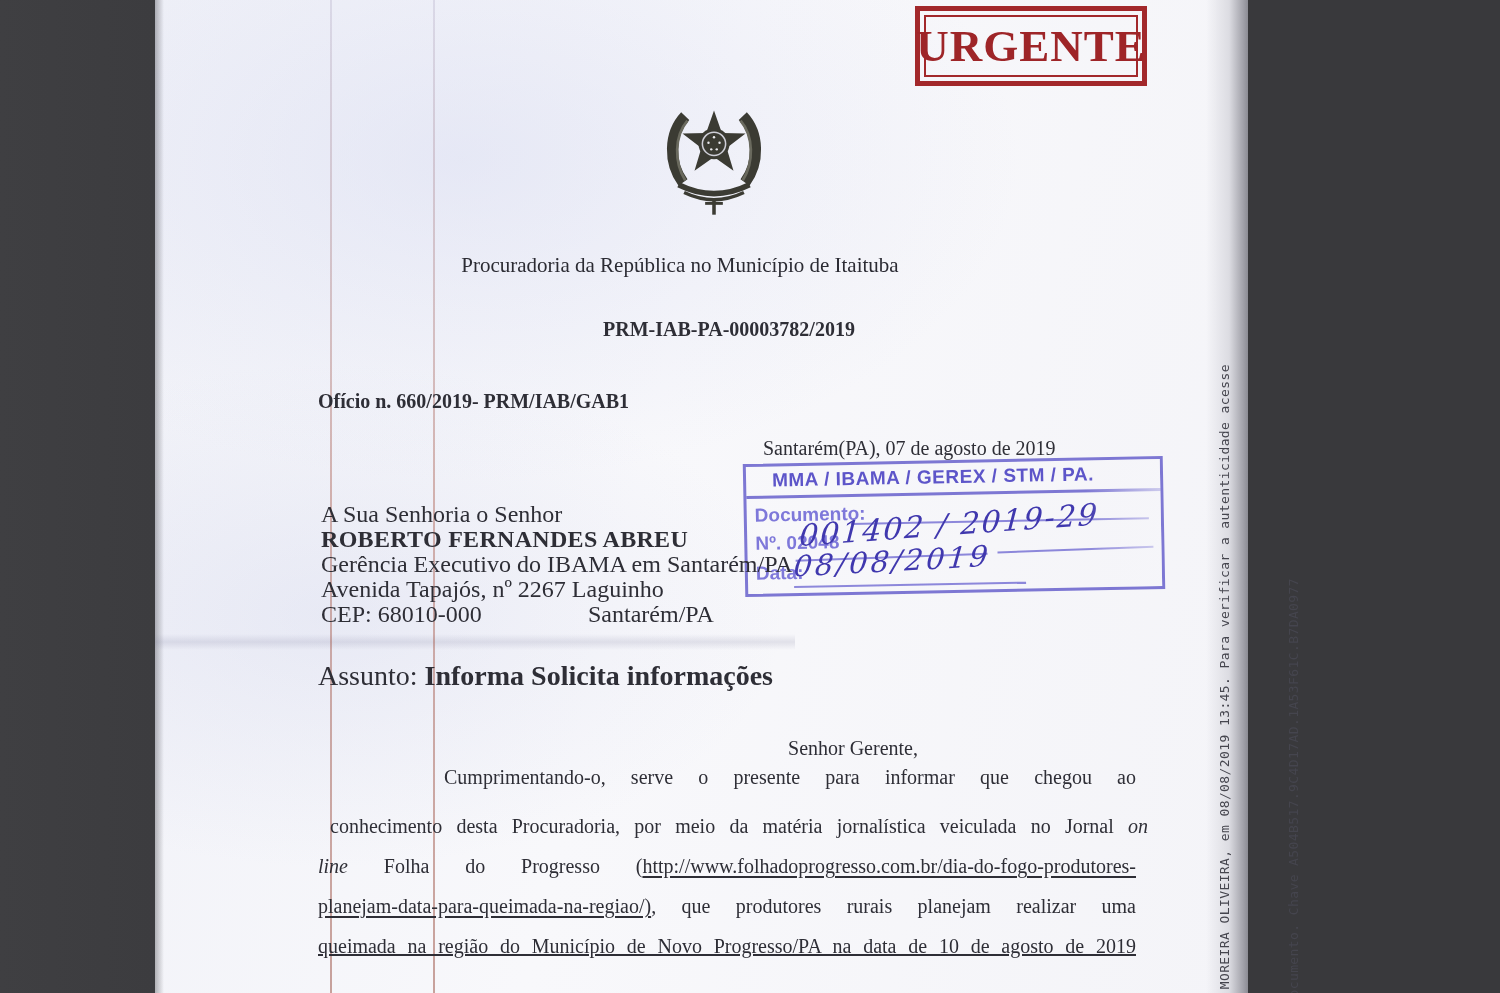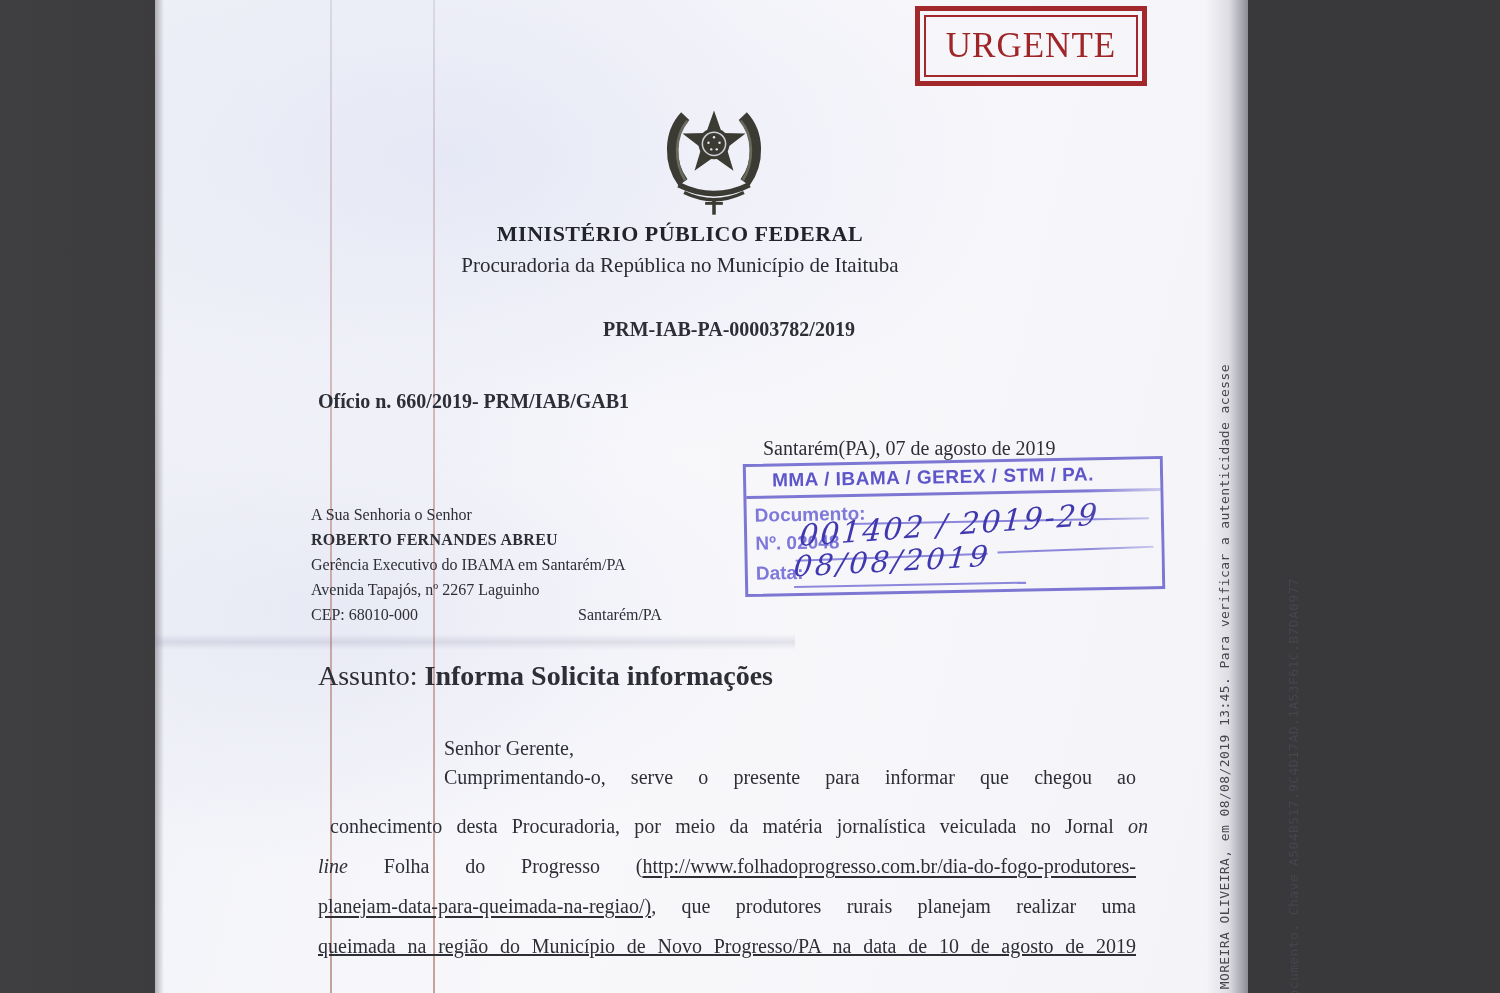--- a/index.html
+++ b/index.html
@@ -30,21 +30,21 @@
     background:linear-gradient(to bottom,transparent,rgba(135,135,165,0.20),transparent);}
   .fold{position:absolute;top:0;width:2px;height:993px;
     background:linear-gradient(to bottom,rgba(150,140,175,0.22),rgba(168,88,72,0.42) 50%,rgba(152,76,62,0.5));}
   #fold-a{left:175px;} #fold-b{left:278px;}
 
   
   .urgente{position:absolute;left:760px;top:6px;width:232px;height:80px;
     border:5px solid #a2282b;box-sizing:border-box;}
   .urgente-inner{position:absolute;left:4px;top:4px;right:4px;bottom:4px;
     border:2px solid #a2282b;display:flex;align-items:center;justify-content:center;}
-  .urgente-text{font-weight:normal;font-size:35px;letter-spacing:1px;color:#9e2528;
+  .urgente-text{font-weight:bold;font-size:45px;letter-spacing:1px;color:#9e2528;
     font-family:"Liberation Serif",serif;}
 
   .copia{position:absolute;left:775px;top:114px;font-weight:bold;font-size:36px;
     letter-spacing:4px;word-spacing:2px;color:#50505a;opacity:0.92;
     font-family:"Liberation Serif",serif;}
 
   
   .arms{position:absolute;left:503px;top:94px;width:112px;height:124px;}
   .lh{position:absolute;left:125px;width:800px;text-align:center;}
   .lh-org{top:221px;font-weight:bold;font-size:22px;letter-spacing:0.5px;color:#23232b;}
@@ -72,30 +72,30 @@
   .reg-line-doc{left:104px;top:58px;width:298px;}
   .reg-line-n1{left:48px;top:92px;width:192px;transform:rotate(-1deg);}
   .reg-line-n2{left:250px;top:88px;width:156px;transform:rotate(-1deg);}
   .reg-line-dt{left:46px;top:120px;width:232px;}
   .hw{position:absolute;font-family:"DejaVu Serif",serif;font-style:italic;
     color:#4038ae;white-space:nowrap;}
   .hw-num{left:52px;top:44px;font-size:30px;letter-spacing:2px;transform:rotate(-3deg) skewX(-8deg);}
   .hw-date{left:46px;top:80px;font-size:29px;letter-spacing:3px;transform:rotate(-2deg) skewX(-8deg);}
 
   
-  .addr{position:absolute;left:156px;top:502px;font-size:16px;line-height:25px;}
+  .addr{position:absolute;left:166px;top:502px;font-size:24px;line-height:25px;}
   .addr-name{font-weight:bold;letter-spacing:0.3px;}
   .addr-cep{display:inline-block;width:267px;}
 
   .subject{position:absolute;left:163px;top:660px;font-size:28px;}
   .subject b{font-weight:bold;}
 
   
   .para{position:absolute;left:163px;top:731px;width:818px;font-size:20px;}
-  .bline{position:absolute;left:0;width:818px;white-space:nowrap;}
+  .bline{position:absolute;left:0;width:818px;white-space:nowrap;text-align:center;}
   .bline.just{white-space:normal;text-align:justify;text-align-last:justify;}
   .b-greet{top:6px;left:126px;}
   .b1{top:35px;left:126px;width:692px;}
   .b2{top:84px;margin-left:12px;} .b3{top:124px;} .b4{top:164px;} .b5{top:204px;text-decoration:underline;}
   .b6{top:239px;margin-top:42px;}
   .it{font-style:italic;}
   .url{text-decoration:underline;text-decoration-thickness:1.5px;text-underline-offset:3px;}
 
   
   .auth{position:absolute;left:1008px;top:0;width:60px;height:993px;}
@@ -138,21 +138,20 @@
       <circle cx="50" cy="45" r="10.5" fill="none" stroke="#cfcfd8" stroke-width="1.4"></circle>
       <circle cx="50" cy="39" r="1.1" fill="#e8e8ec"></circle>
       <circle cx="55" cy="44" r="1.1" fill="#e8e8ec"></circle>
       <circle cx="45" cy="44" r="1.1" fill="#e8e8ec"></circle>
       <circle cx="52.5" cy="50" r="1.1" fill="#e8e8ec"></circle>
       <circle cx="47.5" cy="50" r="1.1" fill="#e8e8ec"></circle>
       <rect x="48.4" y="96" width="3.2" height="13" fill="#3b3b33"></rect>
       <rect x="42" y="97.5" width="16" height="2.6" fill="#3b3b33"></rect>
     </svg>
 
-    <div class="lh lh-org">MINISTÉRIO PÚBLICO FEDERAL</div>
     <div class="lh lh-sub">Procuradoria da República no Município de Itaituba</div>
 
     <div class="ref">PRM-IAB-PA-00003782/2019</div>
     <div class="oficio">Ofício n. 660/2019- PRM/IAB/GAB1</div>
     <div class="dateline">Santarém(PA), 07 de agosto de 2019</div>
 
     <div class="registry">
       <div class="reg-header">MMA / IBAMA / GEREX / STM / PA.</div>
       <div class="reg-divider"></div>
       <div class="reg-label reg-doc">Documento:</div>

